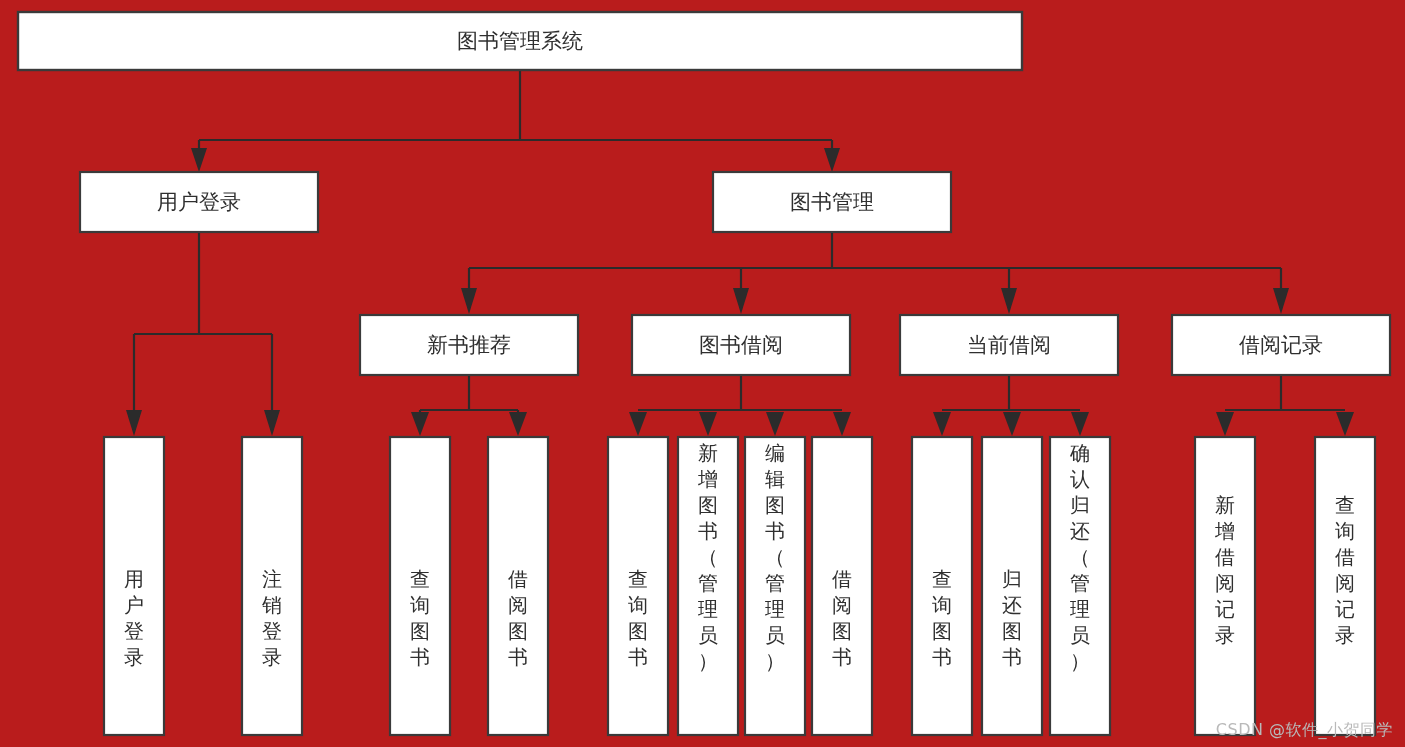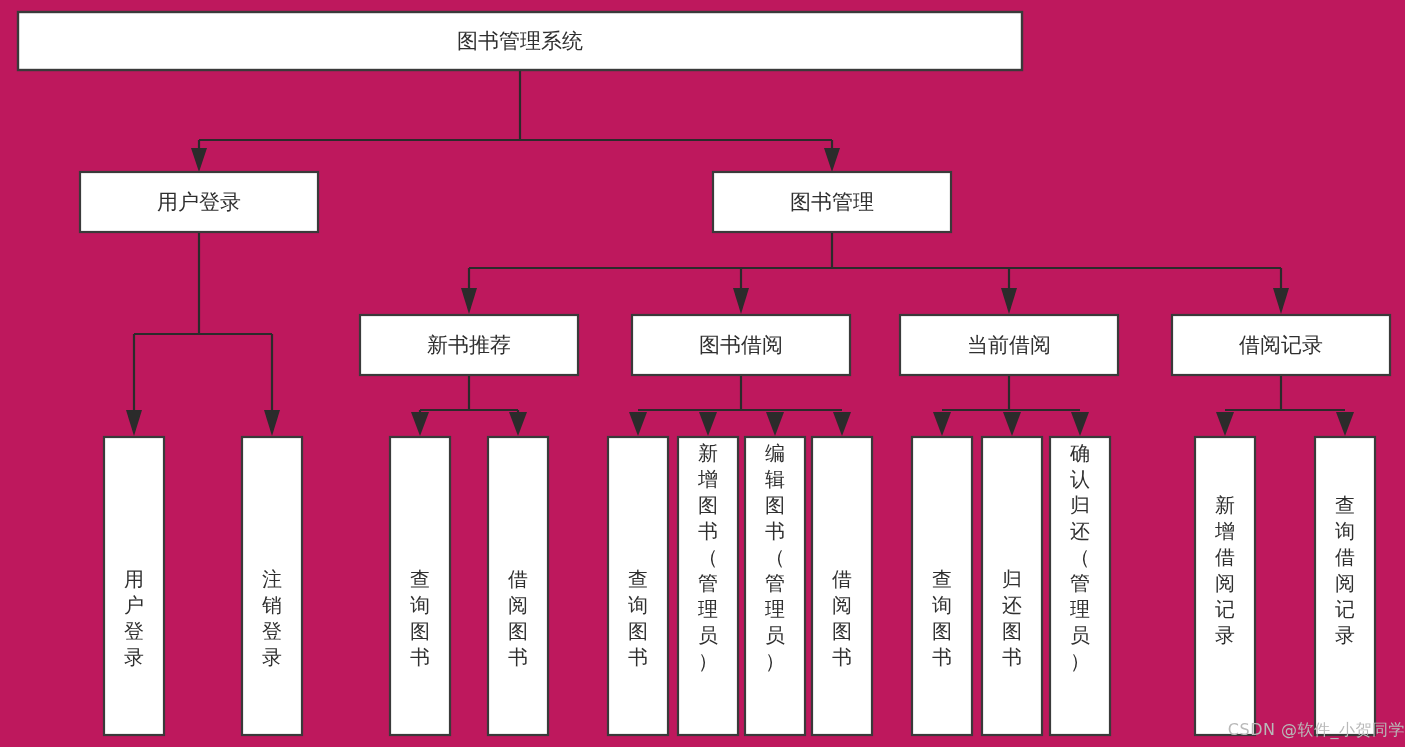--- a/index.html
+++ b/index.html
@@ -11,21 +11,21 @@
   body {
     width: 1405px;
     height: 747px;
     overflow: hidden;
     font-family: "DejaVu Sans", "Liberation Sans", sans-serif;
   }
   #diagram-root {
     position: relative;
     width: 1405px;
     height: 747px;
-    background: #be185d;
+    background: #b91c1c;
   }
   svg#tree-svg {
     position: absolute;
     left: 0;
     top: 0;
     width: 1405px;
     height: 747px;
     display: block;
   }
   .node-box {
@@ -56,21 +56,21 @@
     dominant-baseline: middle;
   }
   .node-label-v {
     font-family: "DejaVu Sans", "Liberation Sans", sans-serif;
     font-size: 20px;
     fill: #2f2f2f;
     text-anchor: middle;
   }
   .watermark {
     position: absolute;
-    right: 0;
+    right: 12px;
     bottom: 6px;
     font-family: "DejaVu Sans", "Liberation Sans", sans-serif;
     font-size: 16px;
     color: #b9b9b9;
     letter-spacing: 0.5px;
     white-space: nowrap;
     pointer-events: none;
   }
 </style>
 </head>

